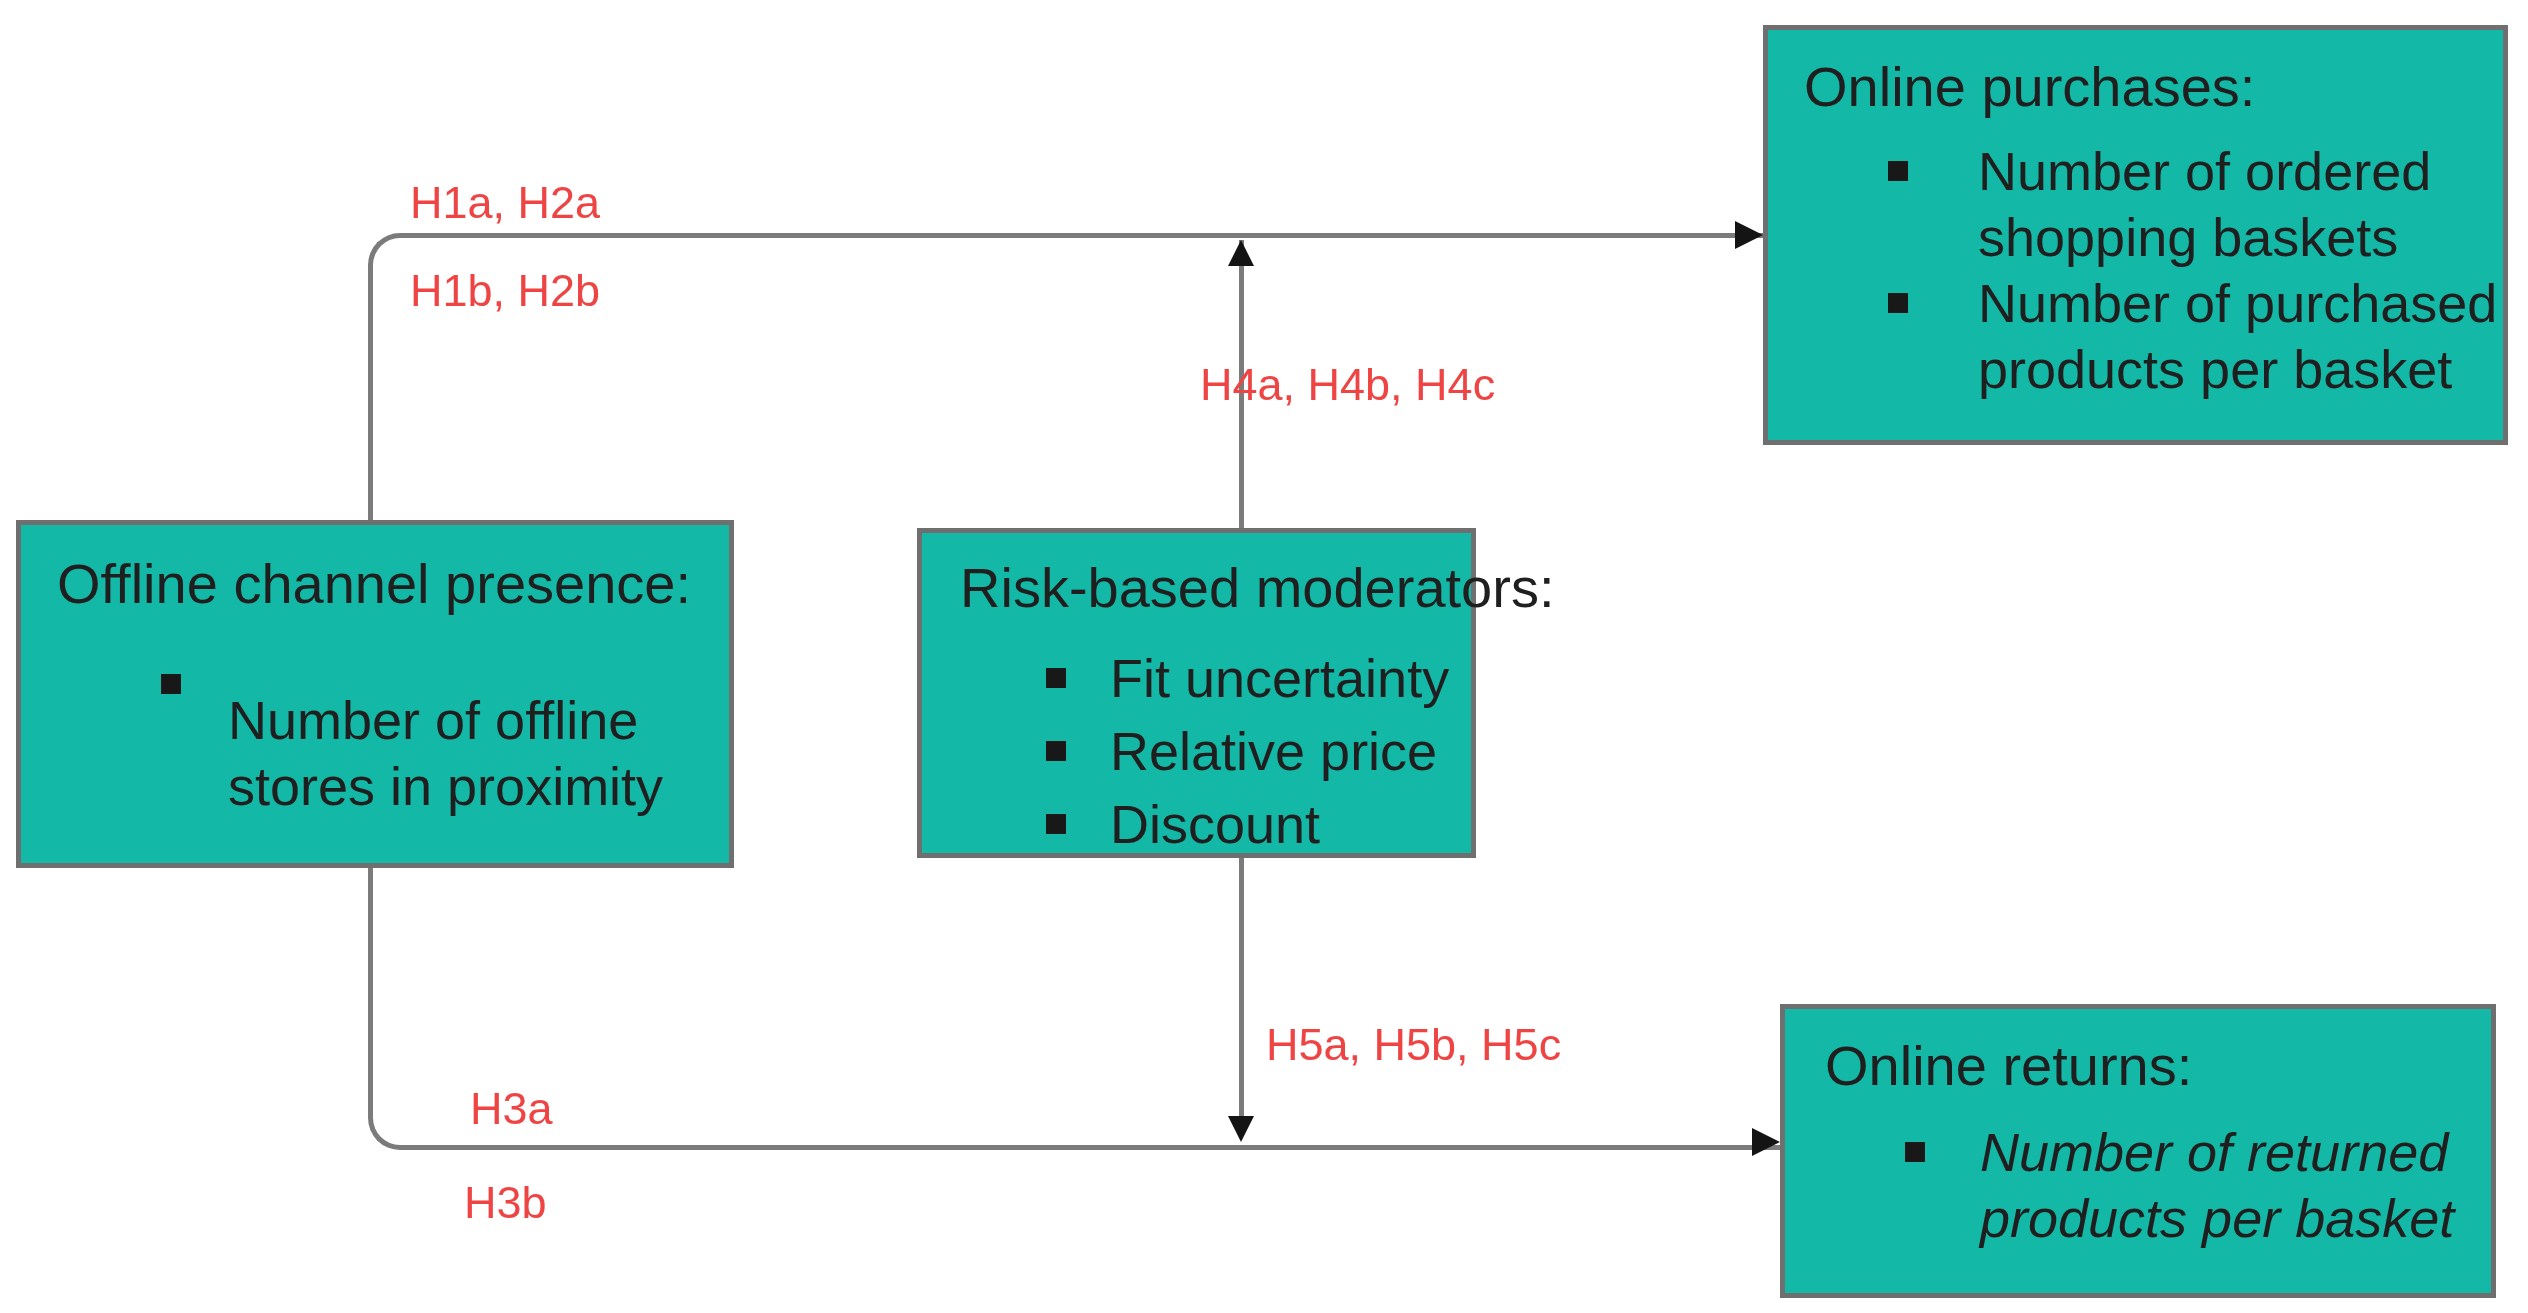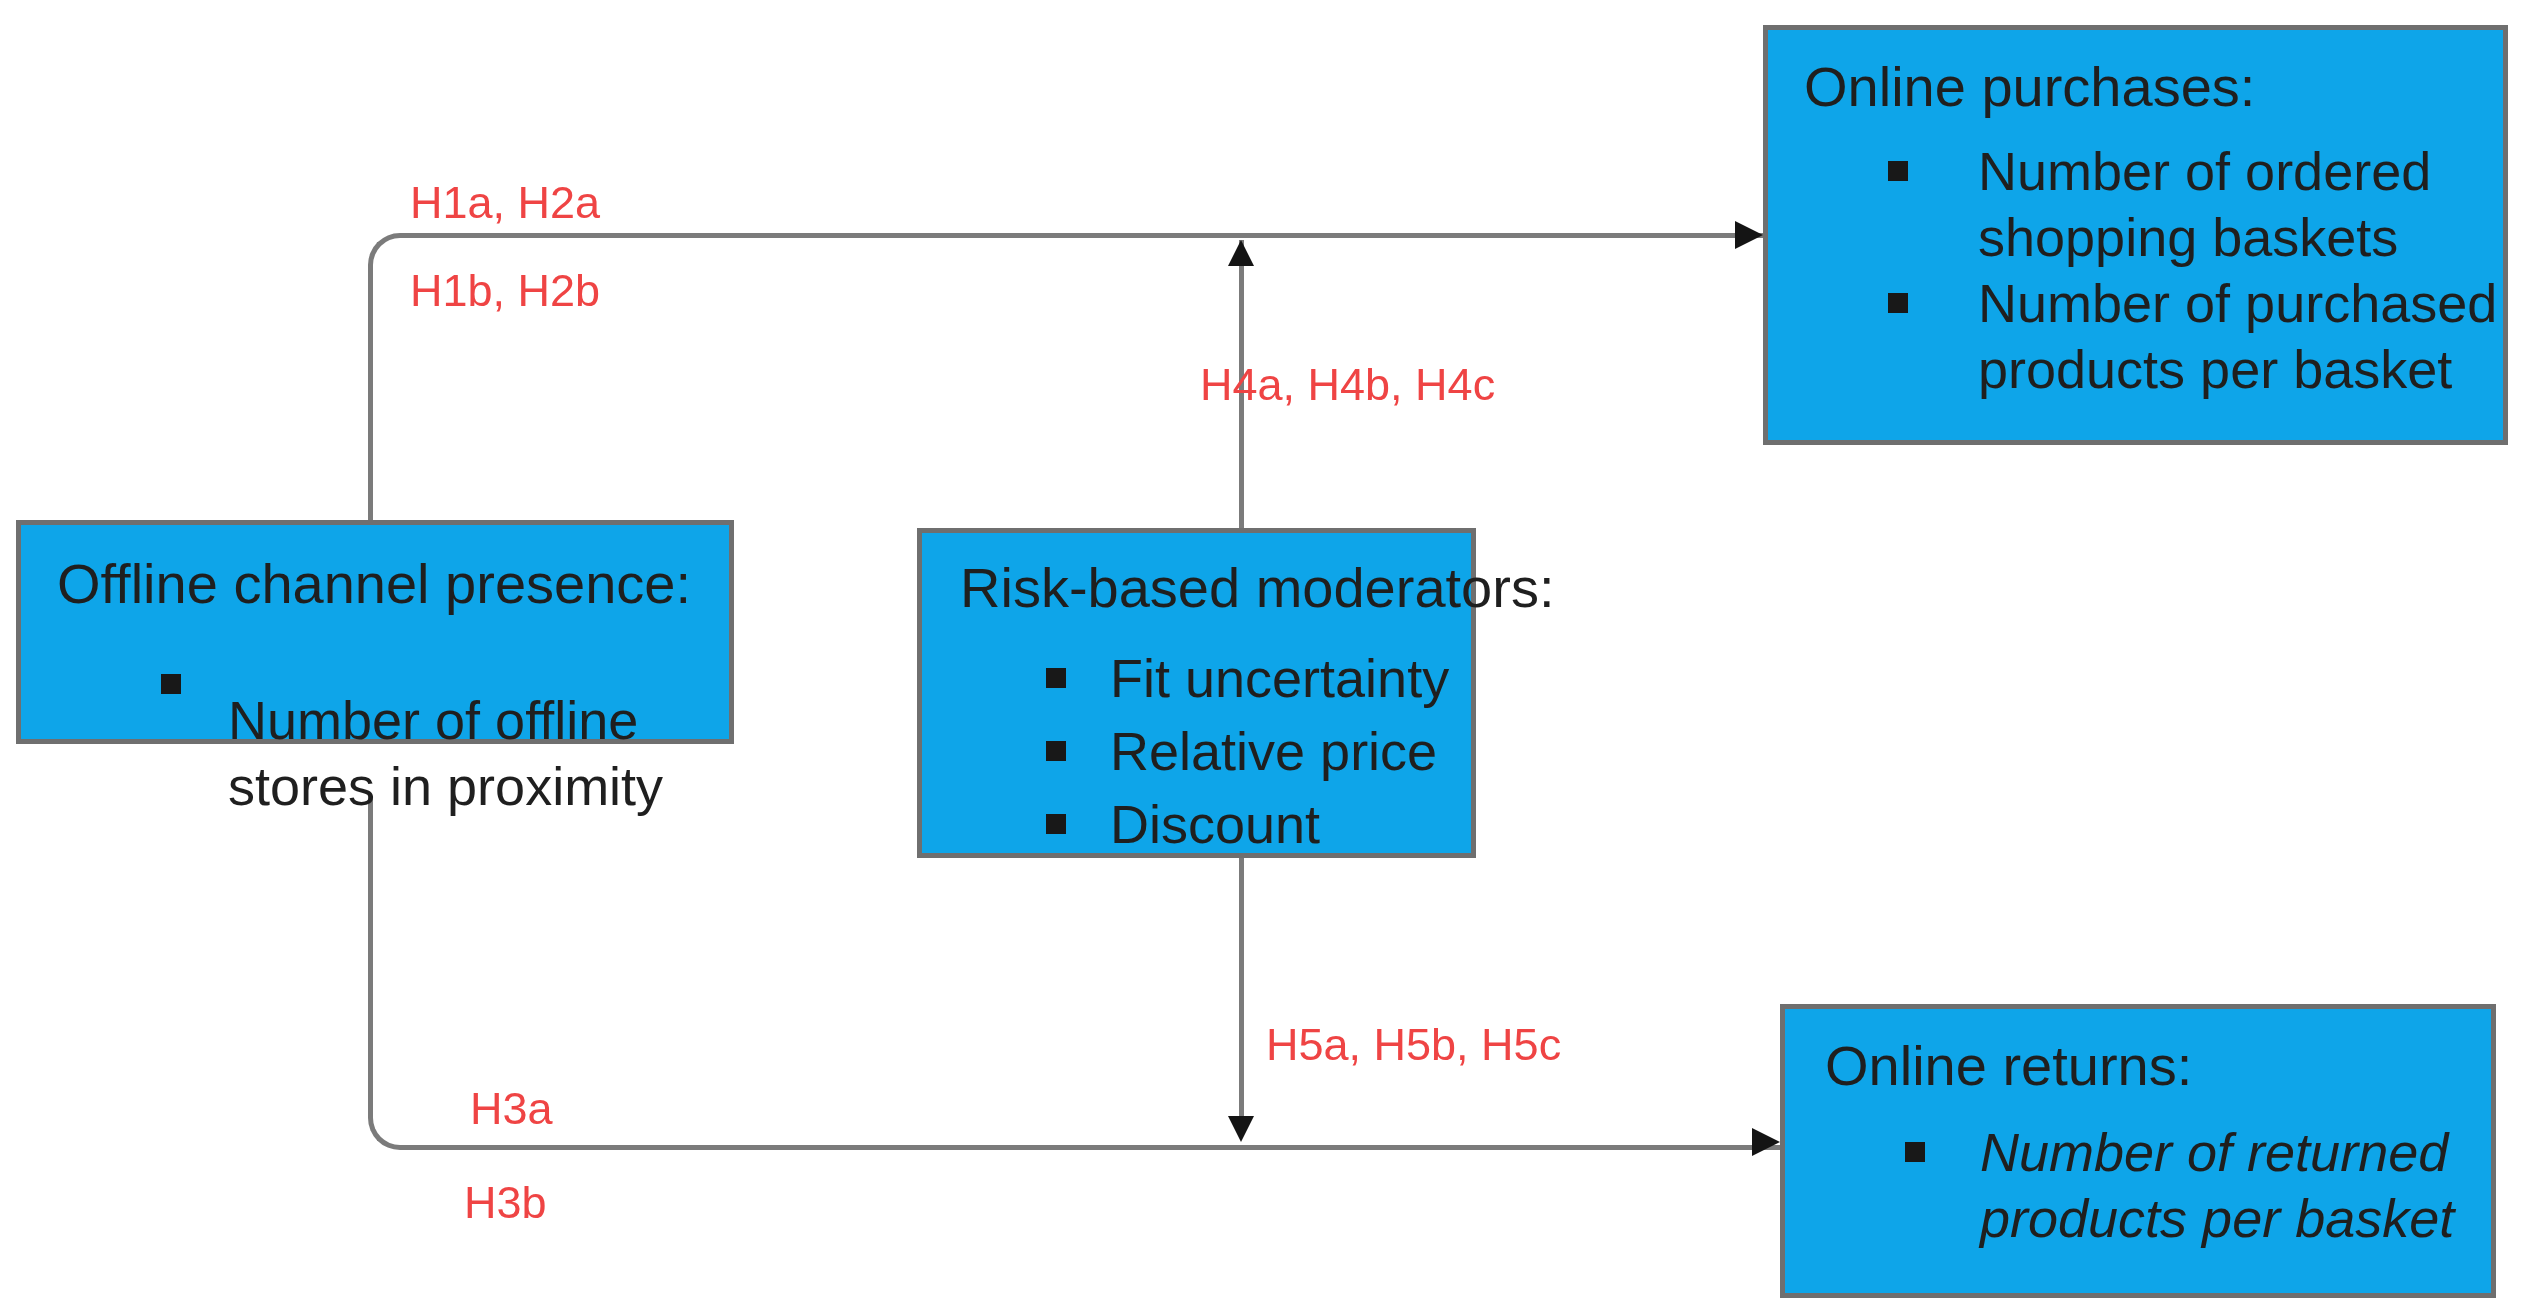--- a/index.html
+++ b/index.html
@@ -62,31 +62,31 @@
   .lbl.h1a { left: 410px; top: 178px; }
   .lbl.h1b { left: 410px; top: 266px; }
   .lbl.h4  { left: 1200px; top: 360px; }
   .lbl.h5  { left: 1266px; top: 1020px; }
   .lbl.h3a { left: 470px; top: 1084px; }
   .lbl.h3b { left: 464px; top: 1178px; }
 
   
   .box {
     position: absolute; z-index: 2;
-    background: #0ea5e9;
+    background: #14b8a6;
     border: 5px solid #6f6f6f;
     box-sizing: border-box;
   }
   .box .title { font-size: 56px; line-height: 62px; white-space: nowrap; }
   .box ul { list-style: none; margin: 0; padding: 0; }
   .box li { display: flex; align-items: flex-start; font-size: 54px; line-height: 66px; }
   .sq { flex: 0 0 auto; width: 20px; height: 20px; background: #181818; margin-top: 23px; }
   .txt { display: inline-block; }
 
-  .box.offline { left: 16px;  top: 520px;  width: 718px; height: 224px; }
+  .box.offline { left: 16px;  top: 520px;  width: 718px; height: 348px; }
   .box.offline .title { margin: 28px 0 0 36px; }
   .box.offline ul { margin: 36px 0 0 140px; }
   .box.offline .sq { margin-right: 47px; }
   .box.offline .txt { max-width: 500px; margin-top: 36px; }
 
   .box.moderators { left: 917px; top: 528px; width: 559px; height: 330px; }
   .box.moderators .title { margin: 24px 0 0 38px; }
   .box.moderators ul { margin: 26px 0 0 124px; }
   .box.moderators li { margin-bottom: 7px; }
   .box.moderators .sq { margin-right: 44px; }

